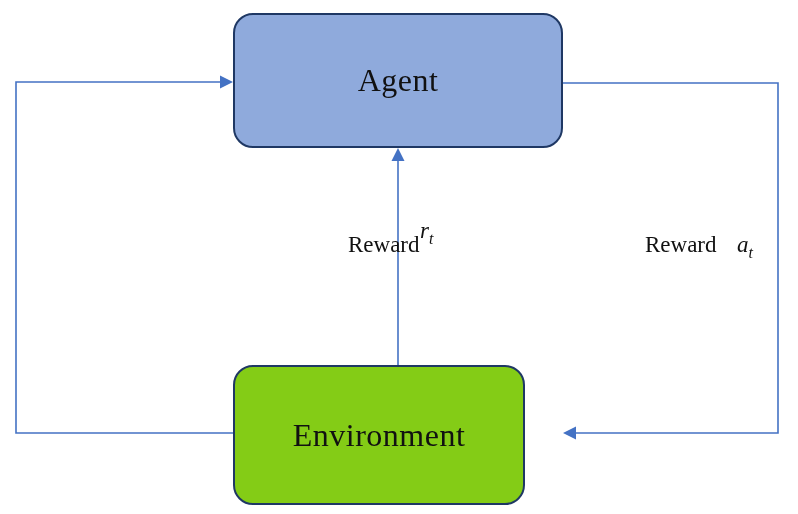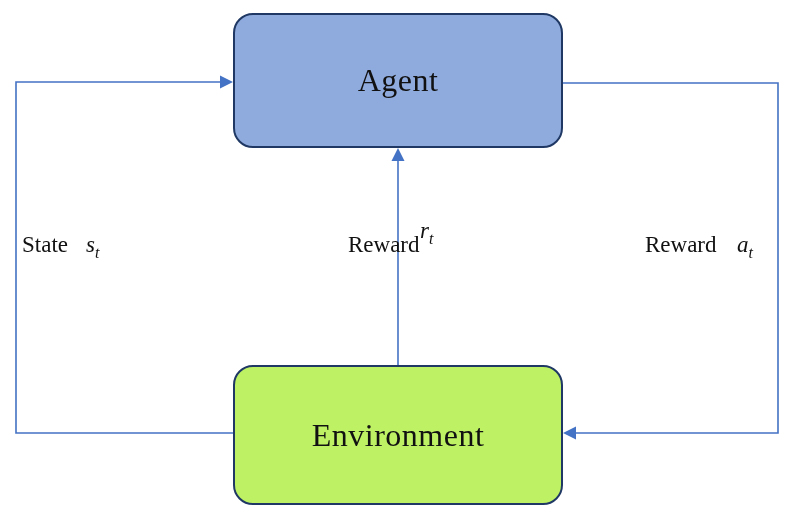--- a/index.html
+++ b/index.html
@@ -37,23 +37,23 @@
   .node-agent {
     left: 233px;
     top: 13px;
     width: 330px;
     height: 135px;
     background: #8faadc;
   }
   .node-environment {
     left: 233px;
     top: 365px;
-    width: 330px;
+    width: 292px;
     height: 140px;
-    background: #bef264;
+    background: #84cc16;
   }
   .edge-label {
     position: absolute;
     font-size: 23px;
     color: #111111;
     white-space: nowrap;
     line-height: 28px;
   }
   .math {
     font-style: italic;
@@ -94,23 +94,20 @@
   </svg>
 
   <div class="node node-agent">
     <span>Agent</span>
   </div>
 
   <div class="node node-environment">
     <span>Environment</span>
   </div>
 
-  <div class="edge-label lbl-state">
-    <span>State</span><span class="state-gap"></span><span class="math"><span>s</span><sub>t</sub></span>
-  </div>
 
   <div class="edge-label lbl-reward">
     <span>Reward</span>
   </div>
   <div class="edge-label lbl-reward-sym math">
     <span>r</span><sub>t</sub>
   </div>
 
   <div class="edge-label lbl-action">
     <span>Reward</span>

